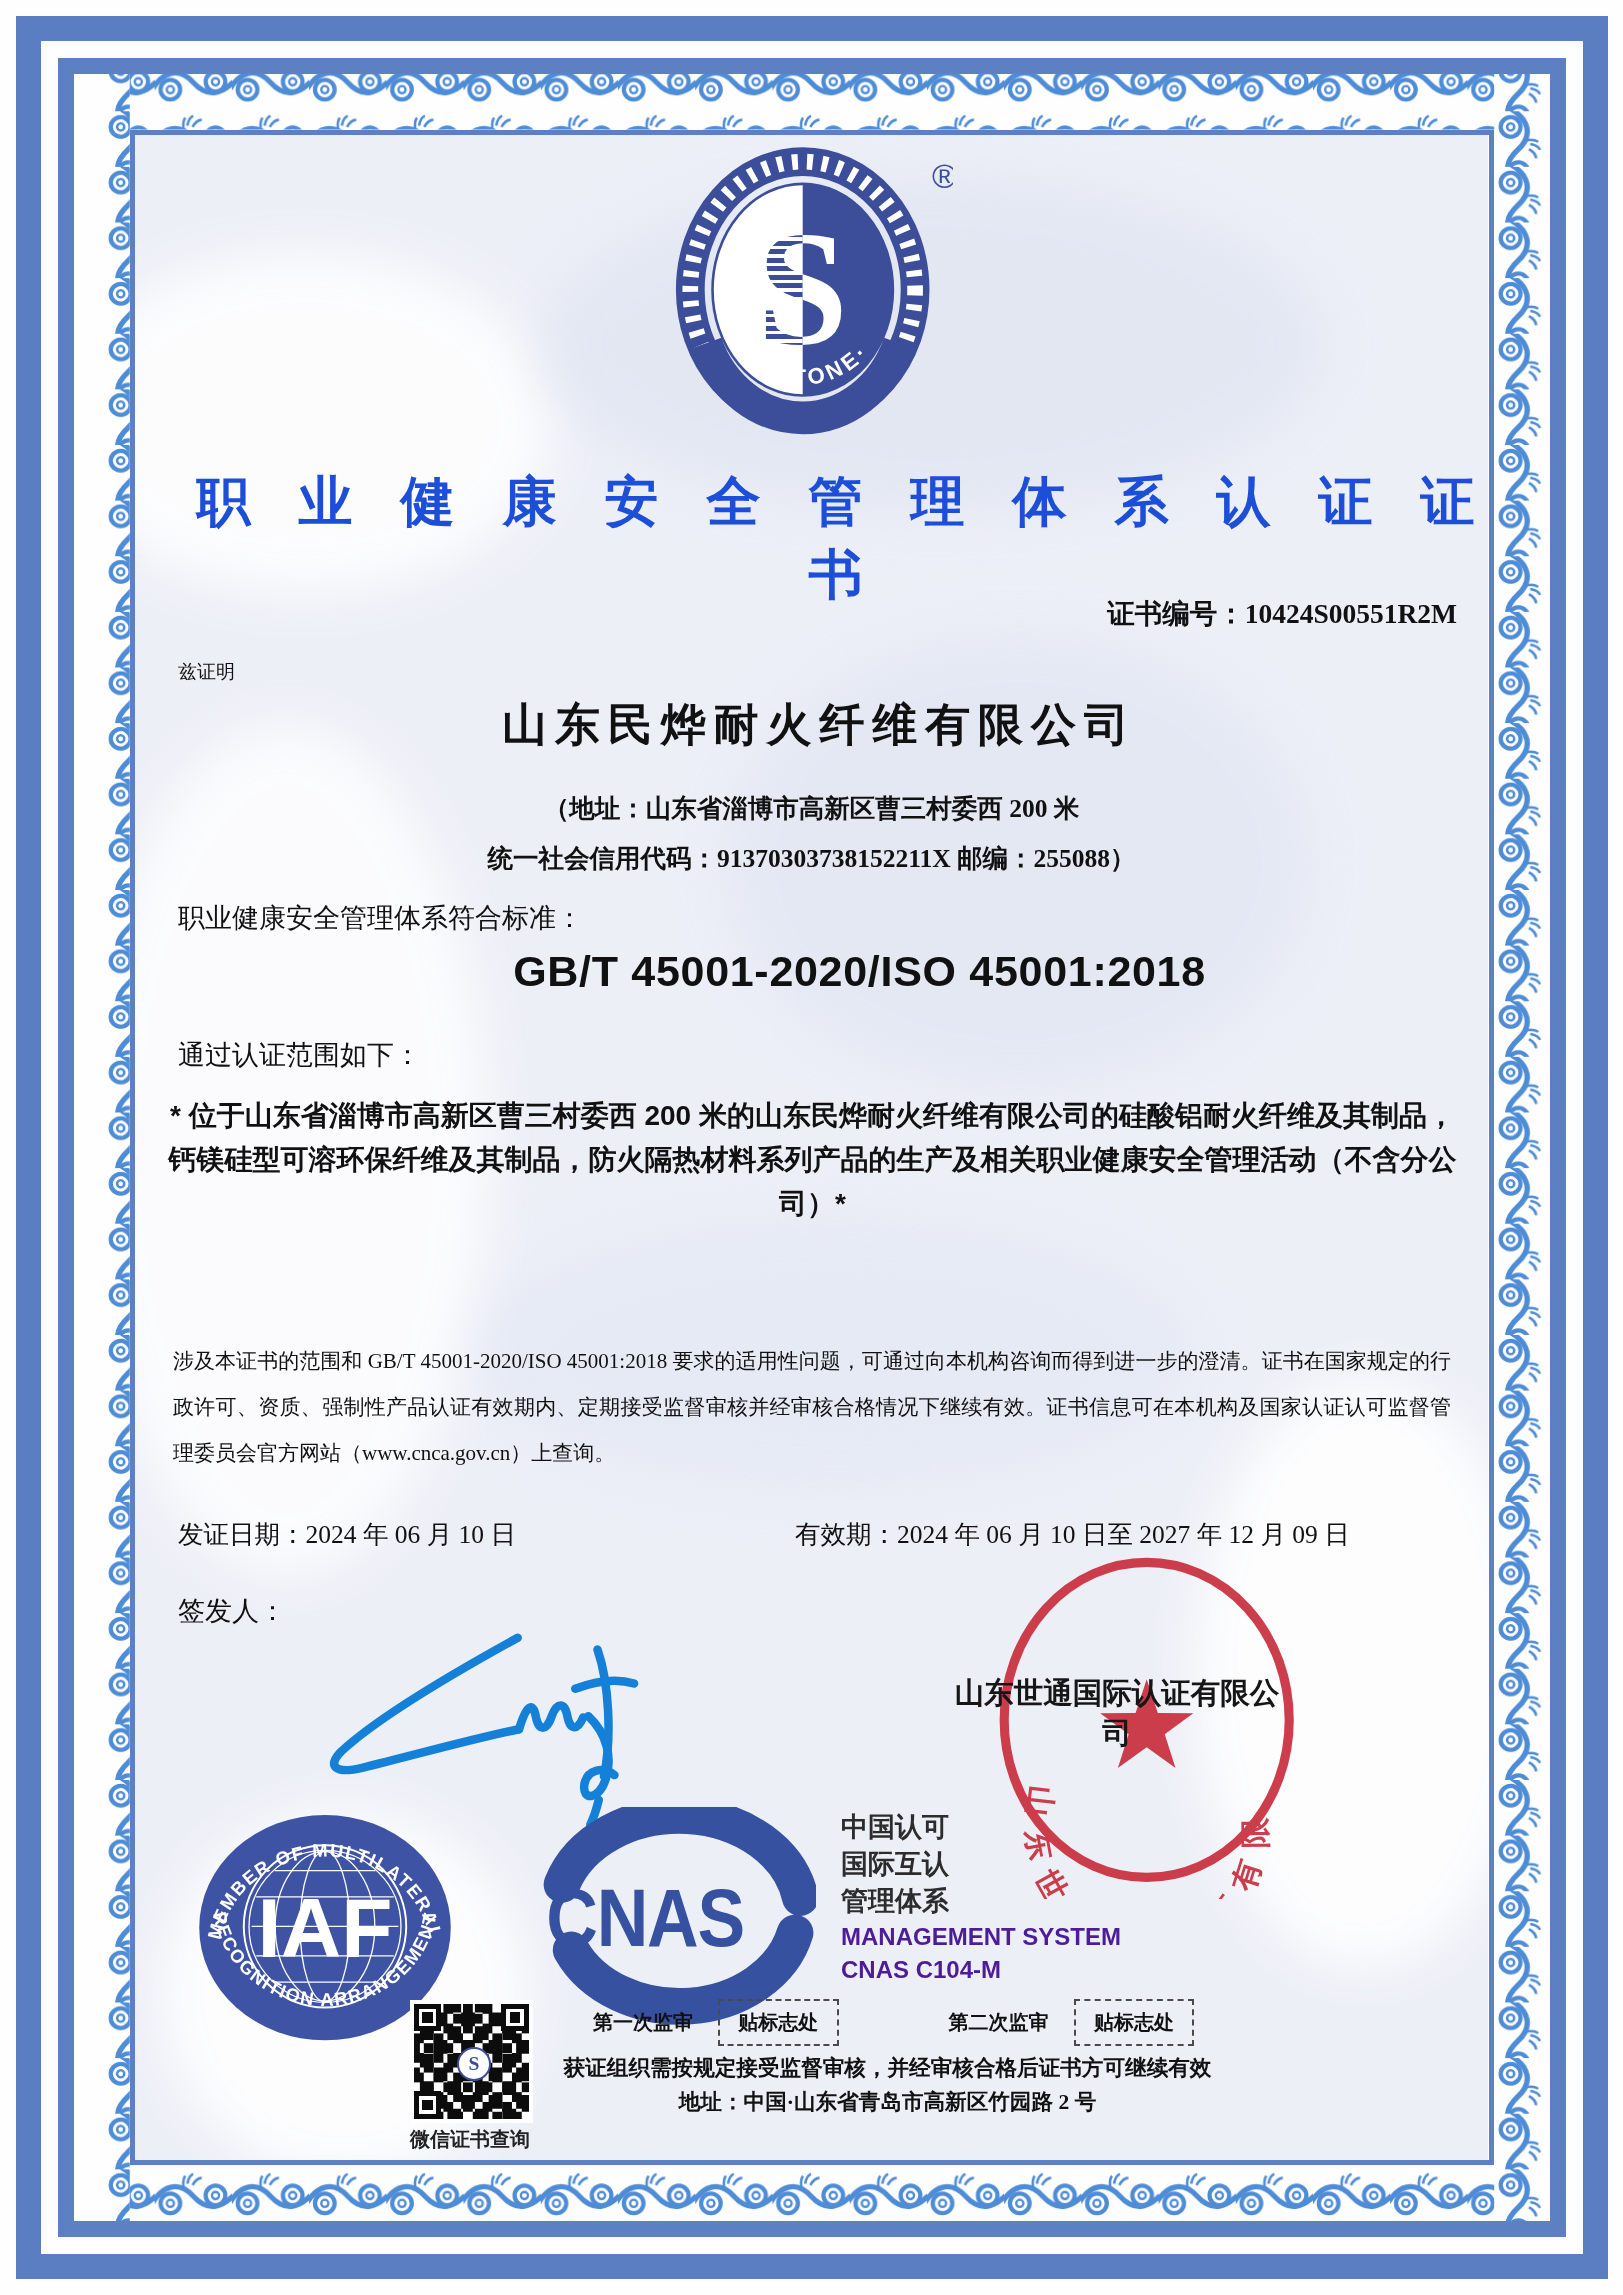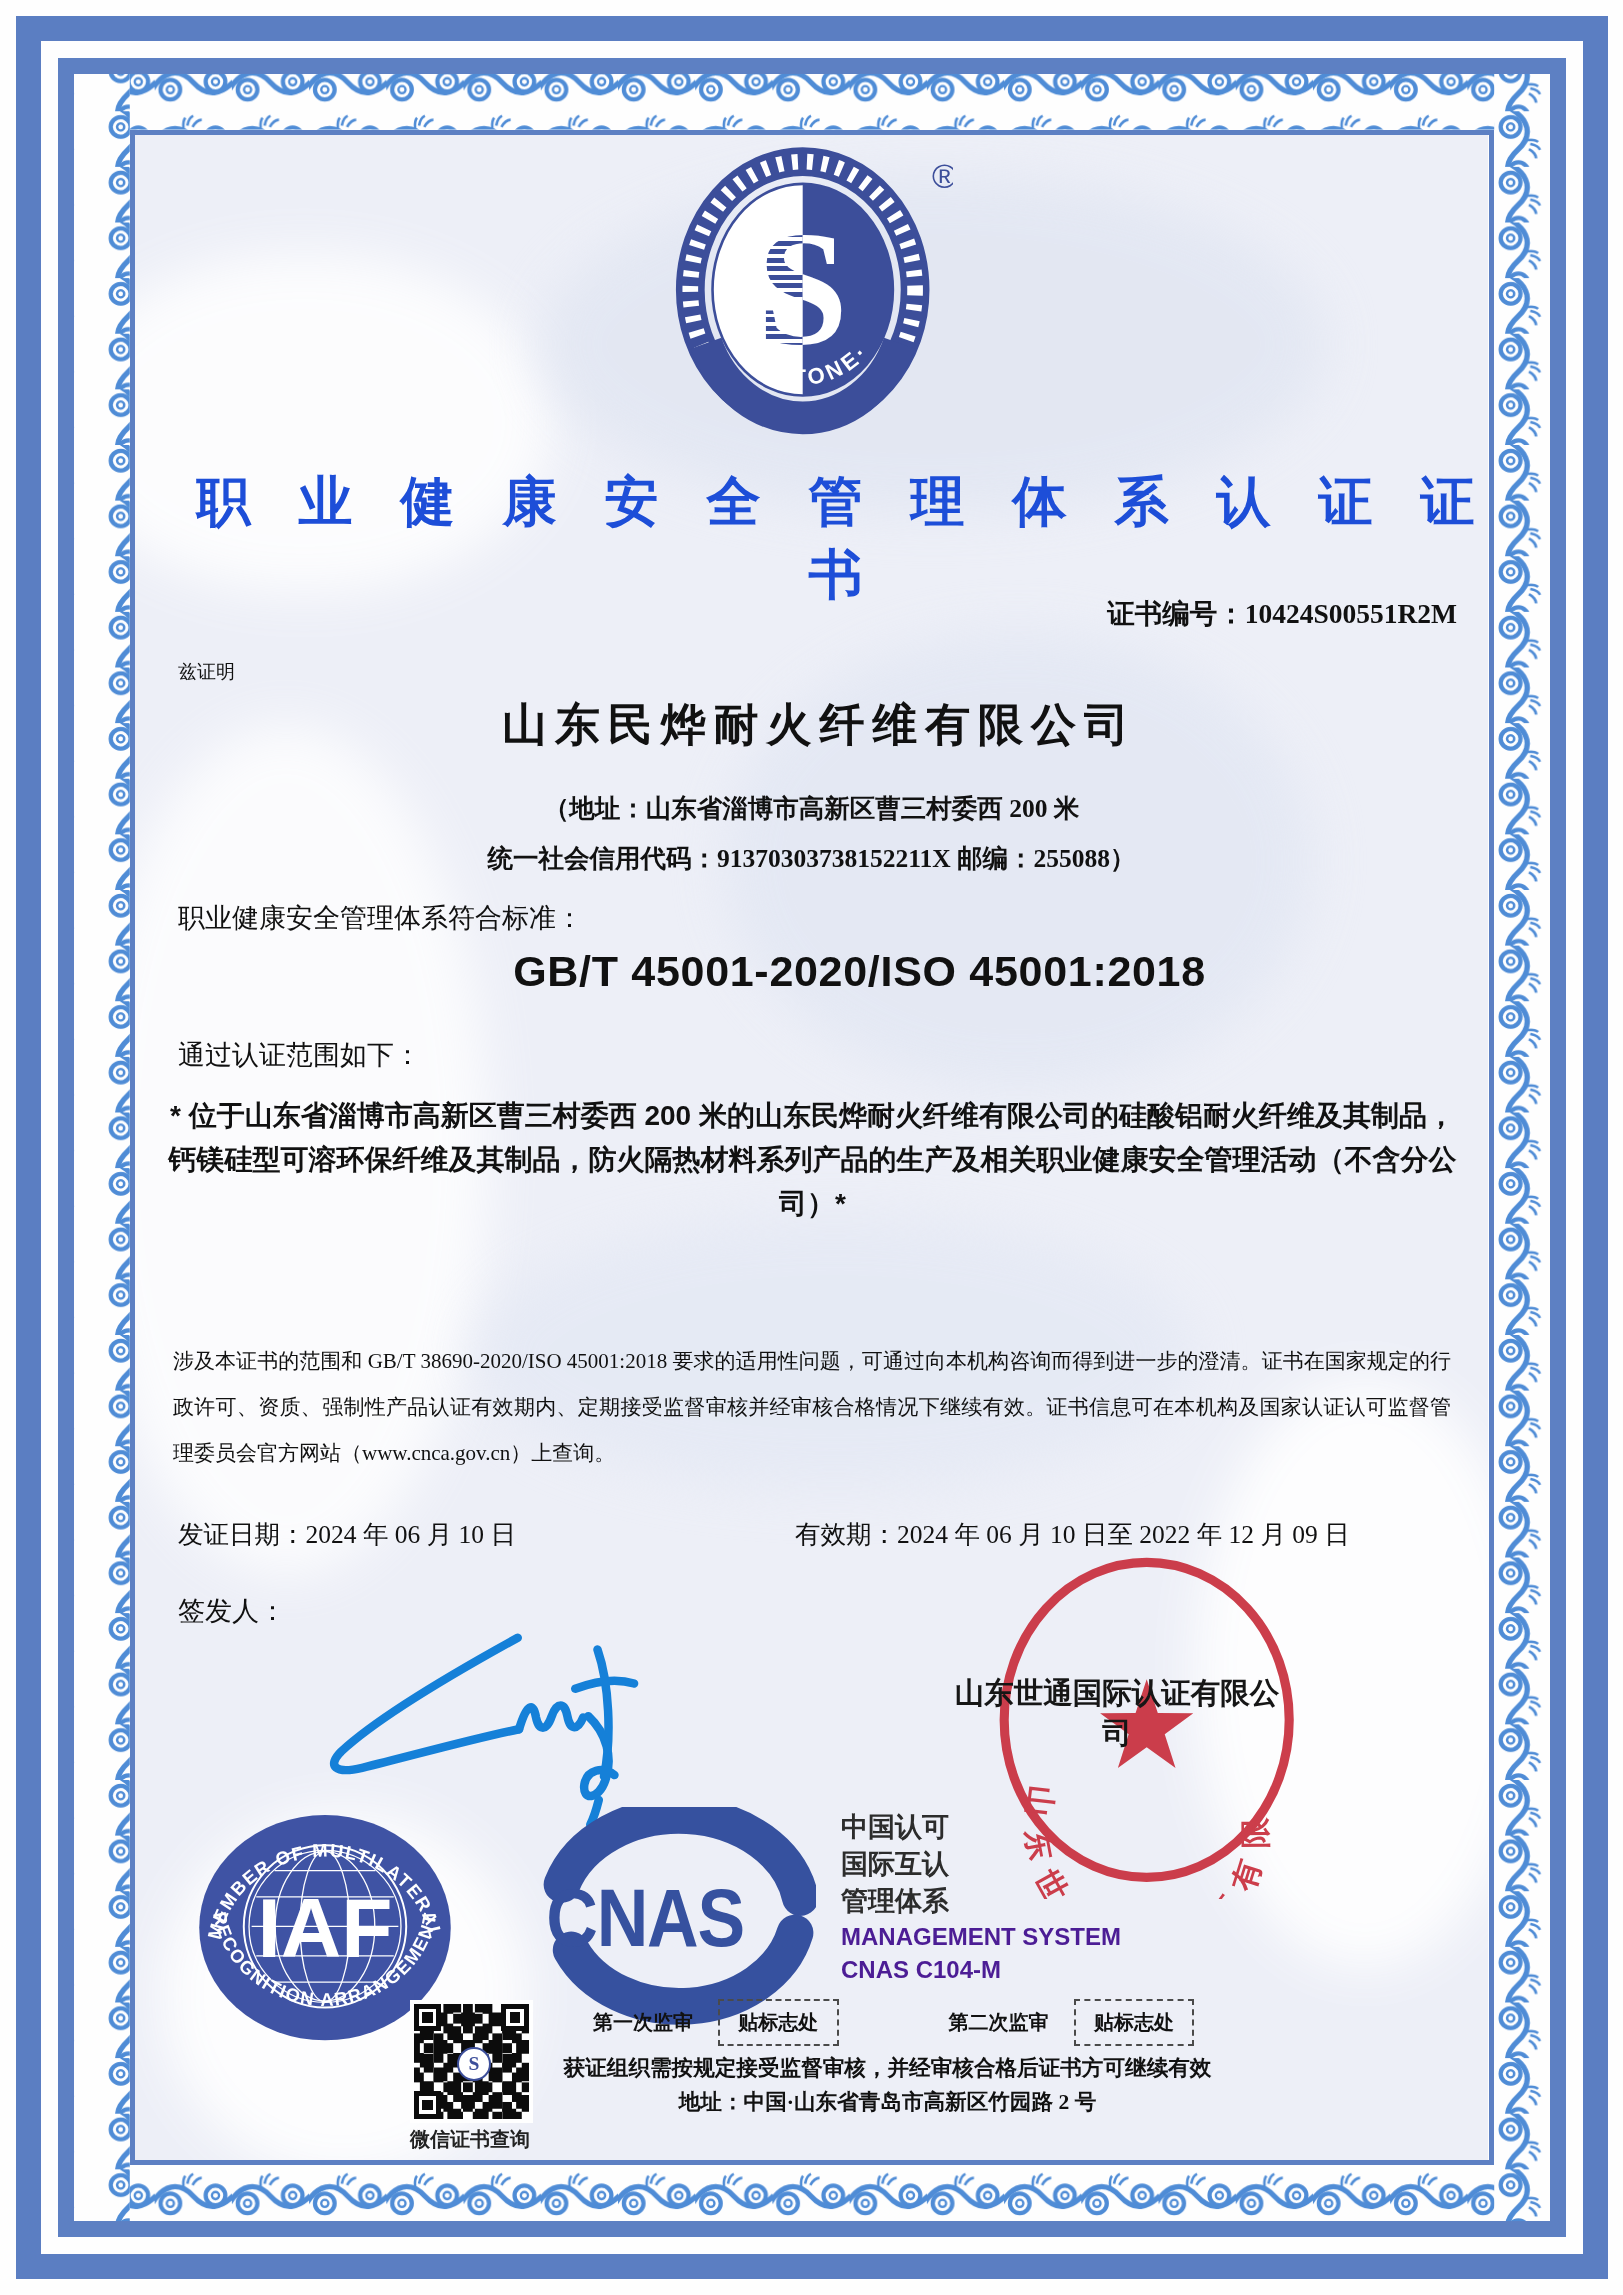--- a/index.html
+++ b/index.html
@@ -153,27 +153,27 @@
     <div class="abs ctr company">山东民烨耐火纤维有限公司</div>
     <div class="abs ctr addr1">（地址：山东省淄博市高新区曹三村委西 200 米</div>
     <div class="abs ctr addr2">统一社会信用代码：91370303738152211X 邮编：255088）</div>
 
     <div class="abs stdlabel">职业健康安全管理体系符合标准：</div>
     <div class="abs ctr stdvalue sans">GB/T 45001-2020/ISO 45001:2018</div>
 
     <div class="abs scopelabel">通过认证范围如下：</div>
     <div class="abs scopetext">* 位于山东省淄博市高新区曹三村委西 200 米的山东民烨耐火纤维有限公司的硅酸铝耐火纤维及其制品，钙镁硅型可溶环保纤维及其制品，防火隔热材料系列产品的生产及相关职业健康安全管理活动（不含分公司）*</div>
 
-    <div class="abs note">涉及本证书的范围和 GB/T 38690-2020/ISO 45001:2018 要求的适用性问题，可通过向本机构咨询而得到进一步的澄清。证书在国家规定的行政许可、资质、强制性产品认证有效期内、定期接受监督审核并经审核合格情况下继续有效。证书信息可在本机构及国家认证认可监督管理委员会官方网站（www.cnca.gov.cn）上查询。</div>
+    <div class="abs note">涉及本证书的范围和 GB/T 45001-2020/ISO 45001:2018 要求的适用性问题，可通过向本机构咨询而得到进一步的澄清。证书在国家规定的行政许可、资质、强制性产品认证有效期内、定期接受监督审核并经审核合格情况下继续有效。证书信息可在本机构及国家认证认可监督管理委员会官方网站（www.cnca.gov.cn）上查询。</div>
 
     <div class="abs issue">
       <span>发证日期：</span><span>2024 年 06 月 10 日</span>
     </div>
     <div class="abs valid">
-      <span>有效期：</span><span>2024 年 06 月 10 日至 2022 年 12 月 09 日</span>
+      <span>有效期：</span><span>2024 年 06 月 10 日至 2027 年 12 月 09 日</span>
     </div>
     <div class="abs signer">签发人：</div>
 
     <svg class="abs sig-svg" width="353" height="223" viewBox="0 0 540 340">
       <g fill="none" stroke="#1580d8" stroke-width="13" stroke-linecap="round" stroke-linejoin="round">
         <path d="M 330 48 C 250 92 118 168 60 222 C 38 244 50 257 92 247 C 170 228 262 202 332 188"></path>
         <path d="M 332 188 C 344 148 354 146 358 170 C 362 190 374 192 382 168 C 390 146 402 146 406 168 C 410 190 422 190 430 170"></path>
         <path d="M 452 66 C 470 118 474 200 462 260"></path>
         <path d="M 418 126 C 450 114 482 110 508 118"></path>
         <path d="M 438 168 C 466 194 476 232 464 266 C 454 296 428 298 432 272 C 436 250 460 244 478 258"></path>

